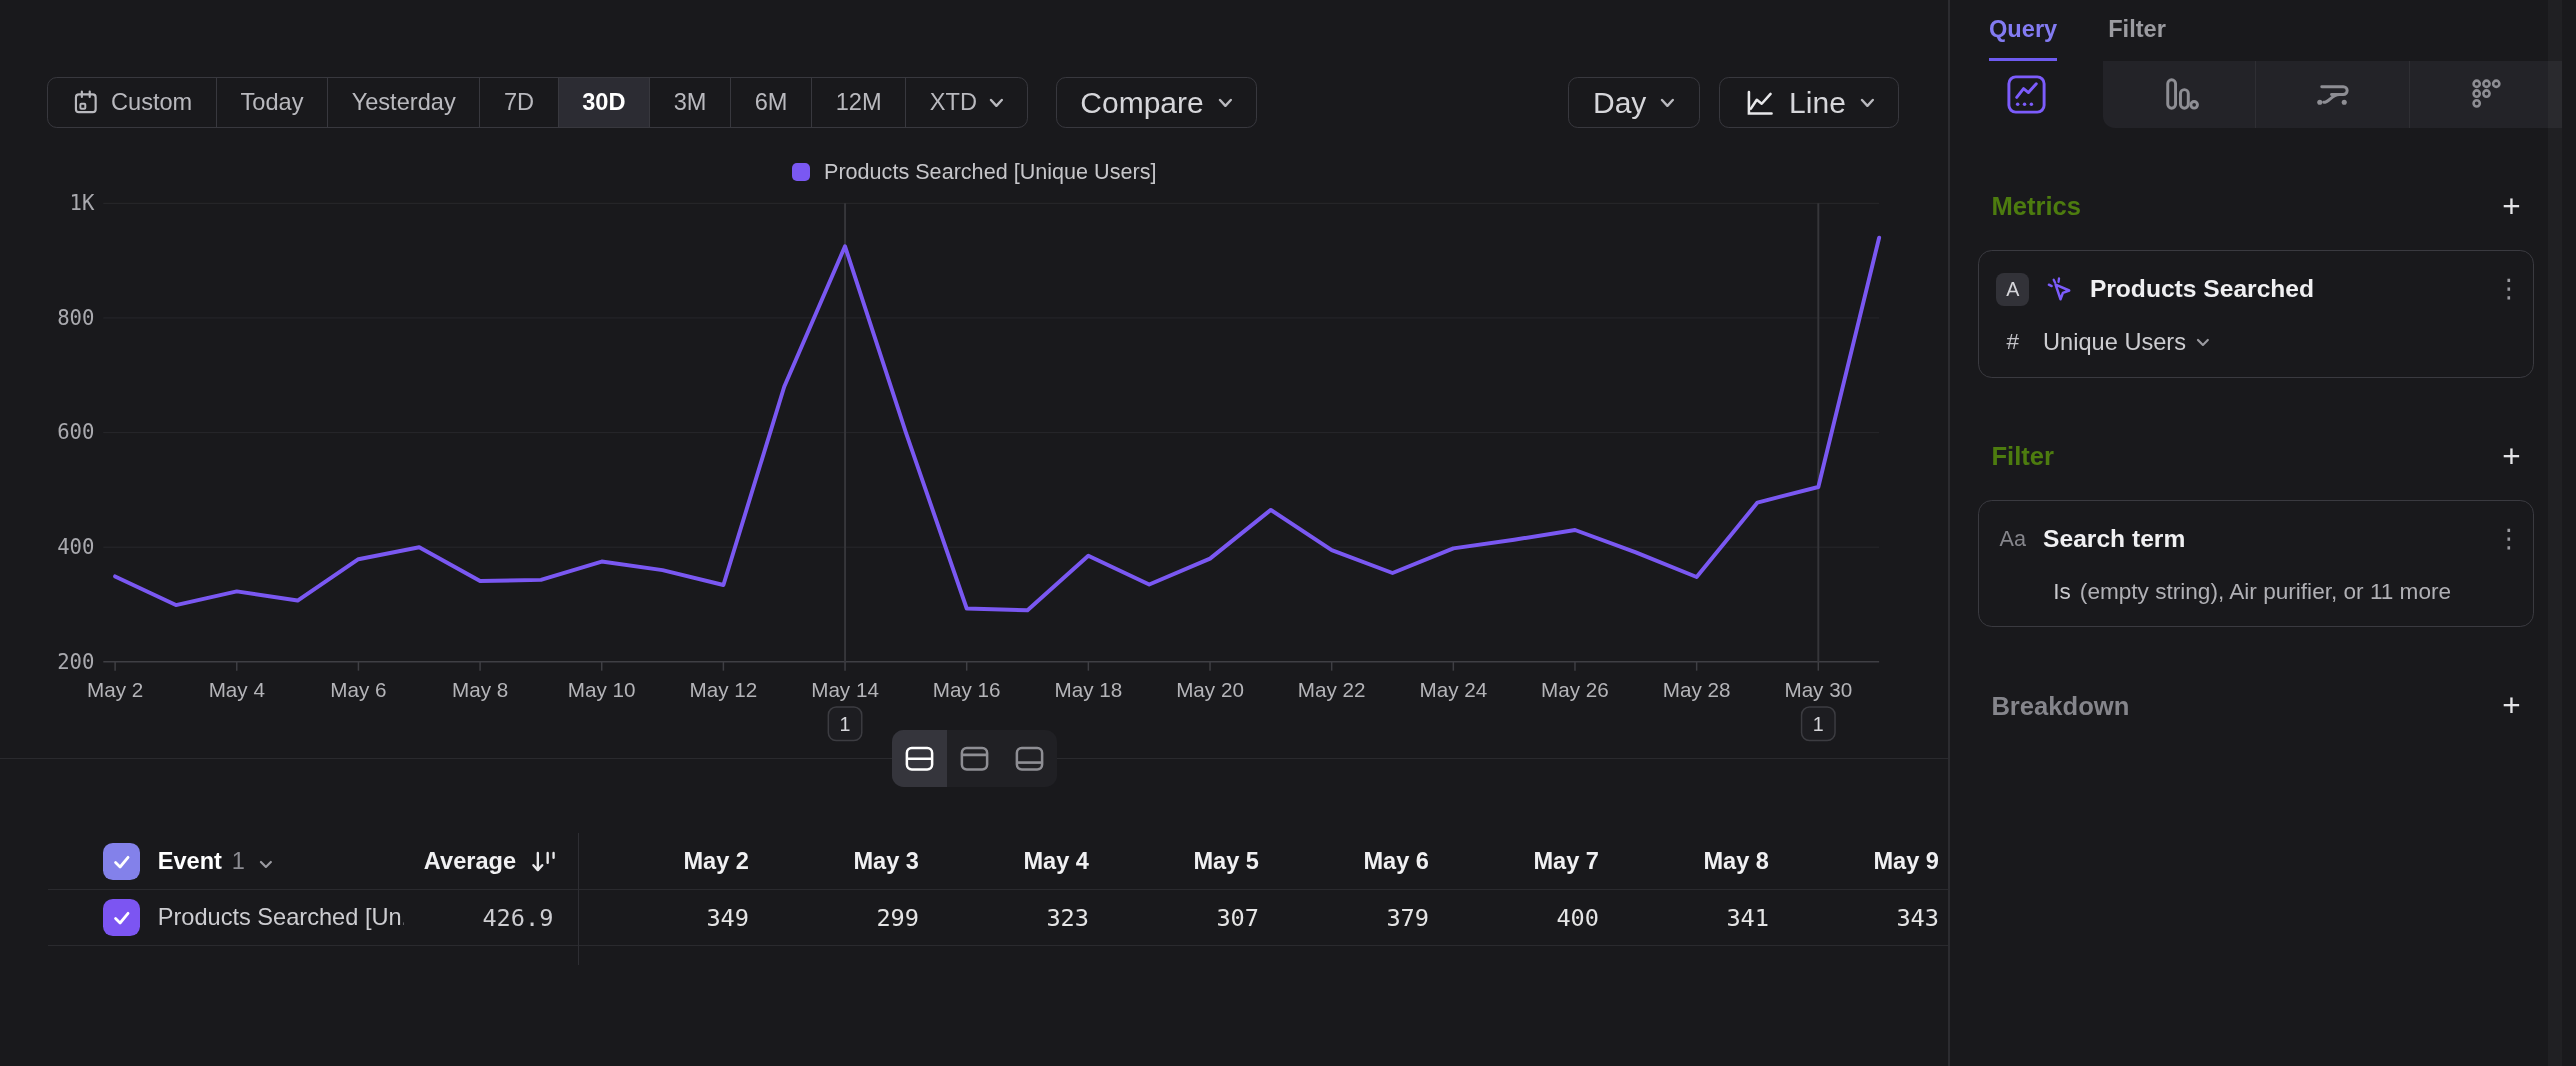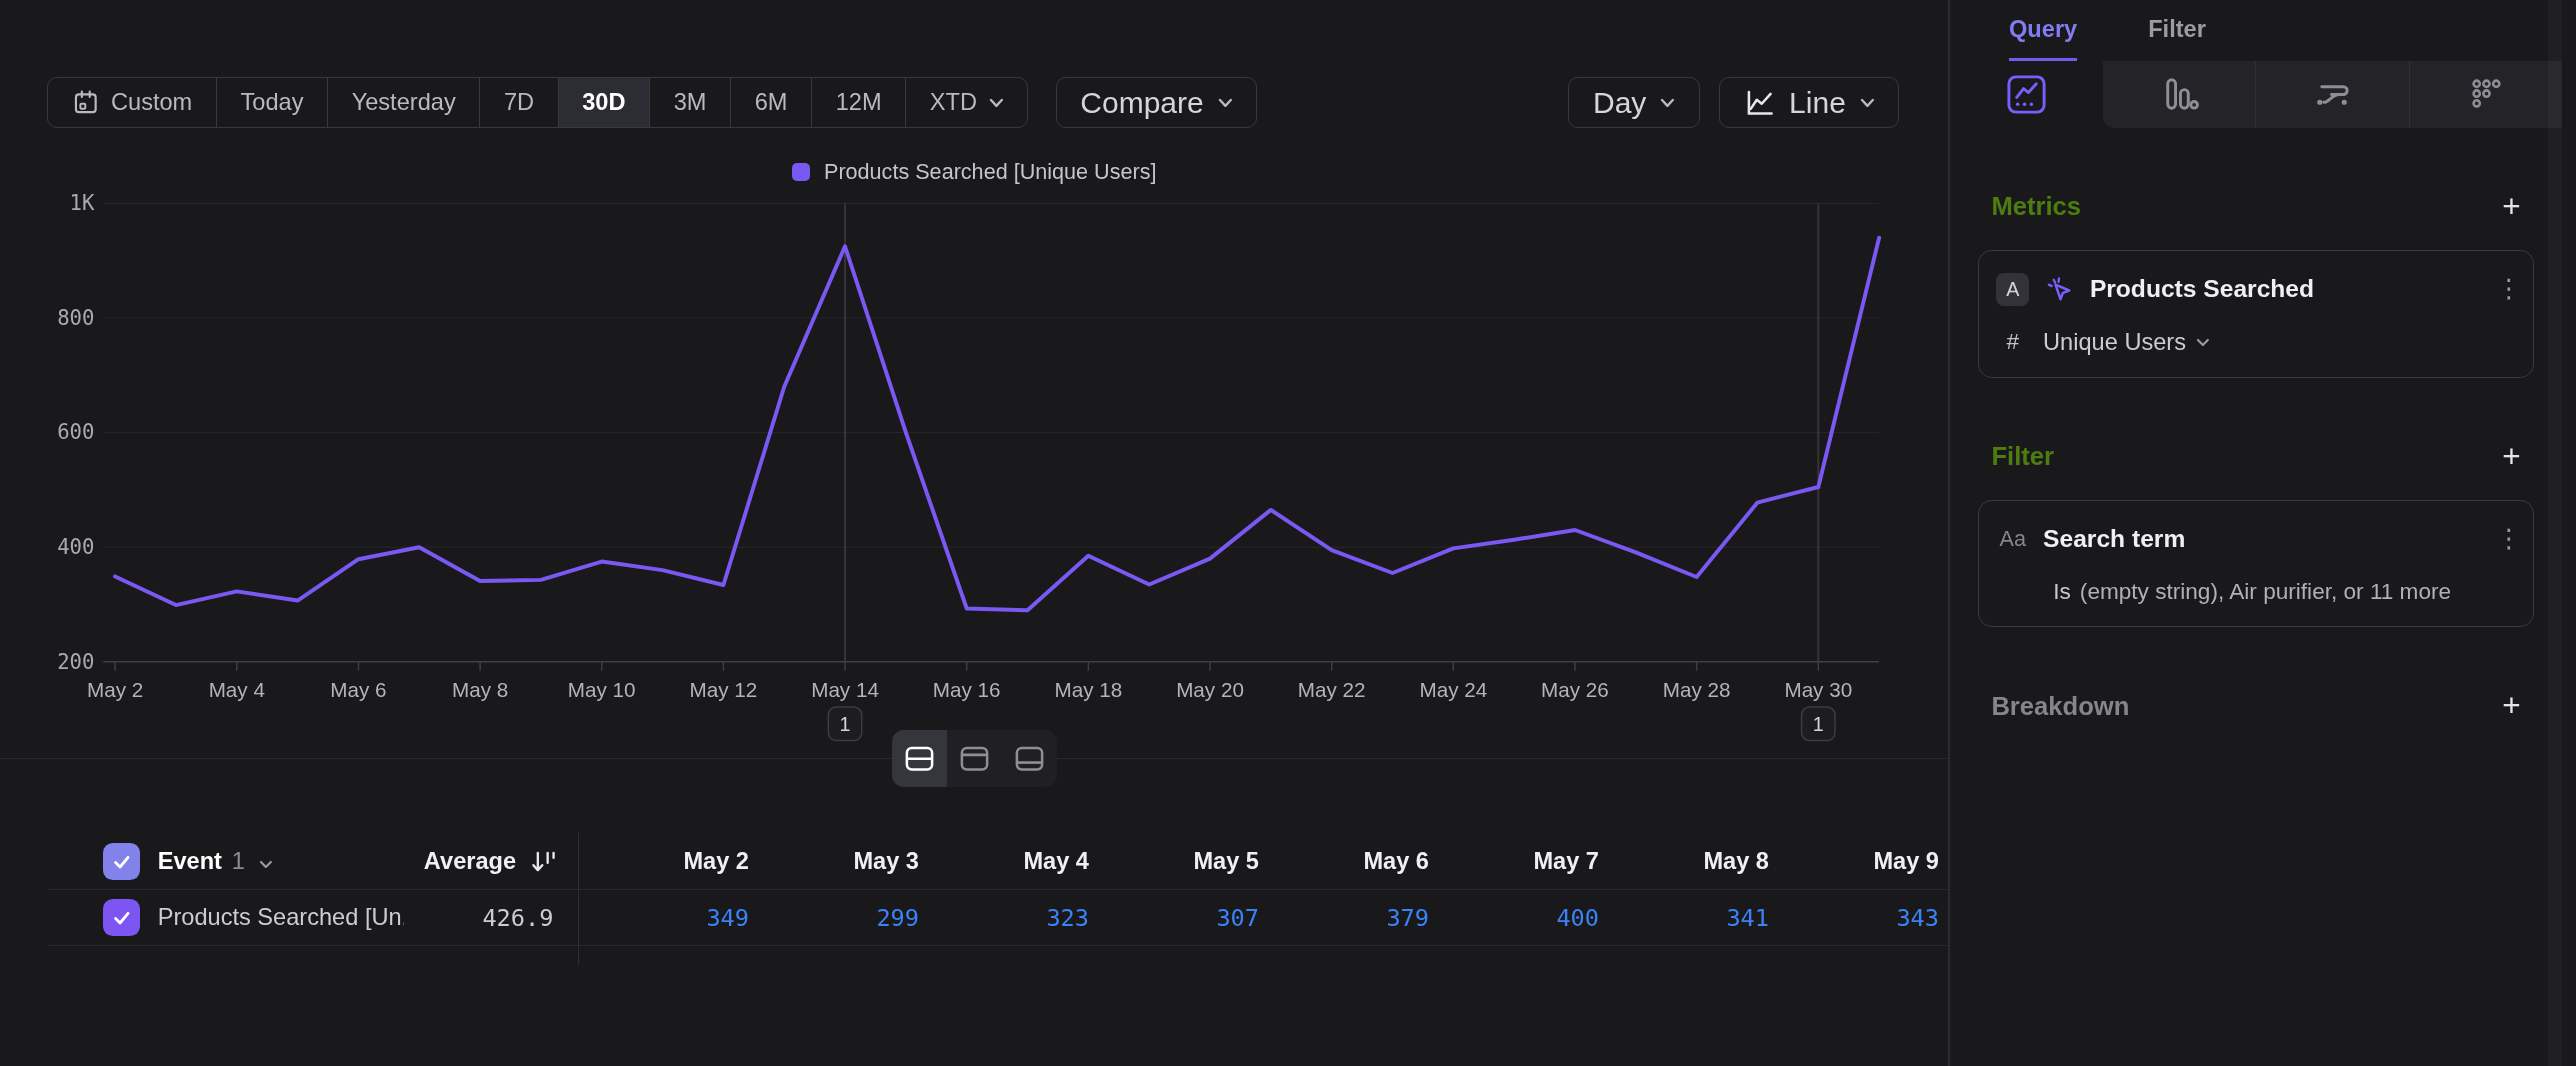--- a/index.html
+++ b/index.html
@@ -51,30 +51,30 @@
   .t-label { margin-left:17.7px; font-size:23.6px; color:#ffffff; font-weight:600; display:flex; align-items:baseline; gap:9.8px; }
   .t-label .count { color:#8c8c92; font-weight:400; }
   .t-rowlabel { margin-left:17.7px; font-size:23.6px; color:#cdcdd1; white-space:nowrap; overflow:hidden;
                 max-width:246px; }
   .t-avg { margin-left:auto; display:flex; align-items:center; gap:11.8px; padding-right:21.6px; }
   .t-avg-text { font-size:23.6px; color:#f0f0f2; font-weight:600; }
   .t-avg-val { margin-left:auto; padding-right:25.6px; font-family:"DejaVu Sans Mono", monospace; font-size:23.6px; color:#cdcdd1; }
   .t-cols { flex:1; display:flex; padding-right:57px; }
   .t-col { flex:1; text-align:right; font-size:23.6px; }
   .t-col.head { color:#f0f0f2; font-weight:600; }
-  .t-col.val { font-family:"DejaVu Sans Mono", monospace; color:#3b82f6; }
+  .t-col.val { font-family:"DejaVu Sans Mono", monospace; color:#e5e5e5; }
   .checkbox { width:37px; height:37px; border-radius:9.8px; display:flex; align-items:center; justify-content:center;
               cursor:pointer; flex:0 0 auto; }
 
   
   .v-divider { position:absolute; left:1948px; top:0; width:2px; height:1067px; background:#2c2c30; }
   .panel { position:absolute; left:1950px; top:0; width:612px; height:1067px; background:#19191c; }
   .panel-tabs { display:flex; gap:51px; padding:15.7px 0 0 39px; height:61px; }
   .p-tab { font-size:23.6px; font-weight:600; color:#9b9ba0; padding-bottom:11.8px; cursor:pointer;
-           border-bottom:3.9px solid transparent;margin-left:20px; }
+           border-bottom:3.9px solid transparent; }
   .p-tab.active { color:#837bf2; border-bottom-color:#6e5bf0; }
   .report-tabs { display:flex; height:67px; }
   .report-tab { flex:1; display:flex; align-items:center; justify-content:center; cursor:pointer; color:#8e8e94; }
   .report-tab.active { color:#7c5cfc; }
   .report-tab.inactive { background:#232328; border-left:1px solid #2f2f34; }
   .report-tab.first-inactive { border-left:none; border-bottom-left-radius:11.8px; }
   .panel-body { padding:0 27.6px; }
   .section-head { display:flex; align-items:center; justify-content:space-between; padding:0 13.8px; margin-top:63px; }
   .section-title { font-size:25.6px; font-weight:700; color:#4d7c0f; }
   .section-title.muted { color:#85858b; }

